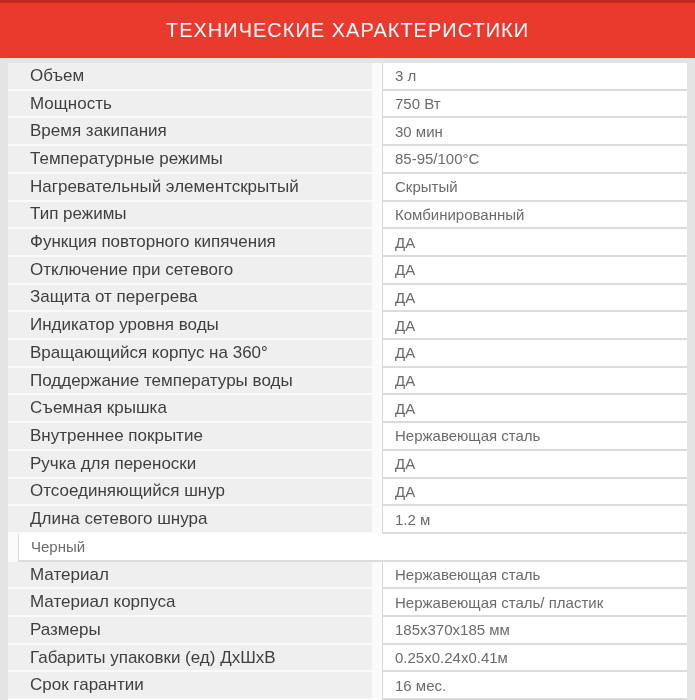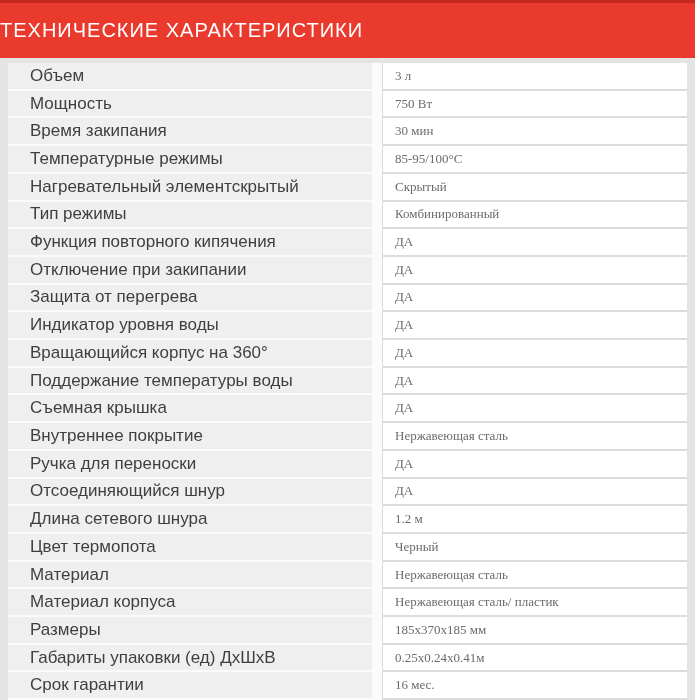--- a/index.html
+++ b/index.html
@@ -15,20 +15,21 @@
     background: var(--page-bg, #e4e4e4);
     overflow: hidden;
   }
   .header {
     box-sizing: border-box;
     height: 58px;
     background: var(--accent, #ea3a2e);
     border-top: 3px solid var(--accent-dark, #c4281e);
     display: flex;
     align-items: center;
+    justify-content: center;
   }
   .header h1 {
     margin: 0;
     color: #ffffff;
     font-size: 20px;
     font-weight: 400;
     letter-spacing: 1px;
     white-space: nowrap;
   }
   .table {
@@ -70,24 +71,23 @@
     align-items: center;
     padding-left: 12px;
     overflow: hidden;
   }
   .label-text {
     font-size: 17px;
     color: #3f3f3f;
     white-space: nowrap;
   }
   .value-text {
-    font-size: 13px;
+    font-size: 15px;
     color: #6b6b6b;
     white-space: nowrap;
-    font-family: Liberation Serif, serif;
   }
 </style>
 </head>
 <body>
 
 <div class="page">
   <header class="header">
     <h1>ТЕХНИЧЕСКИЕ ХАРАКТЕРИСТИКИ</h1>
   </header>
   <div class="table" id="spec-table">
@@ -157,21 +157,21 @@
       <span class="label-text">Функция повторного кипячения</span>
     </div>
     <div class="col-gap"></div>
     <div class="value-cell">
       <span class="value-text">ДА</span>
     </div>
   </div>
 
   <div class="row">
     <div class="label-cell">
-      <span class="label-text">Отключение при закипании</span>
+      <span class="label-text">Отключение при сетевого</span>
     </div>
     <div class="col-gap"></div>
     <div class="value-cell">
       <span class="value-text">ДА</span>
     </div>
   </div>
 
   <div class="row">
     <div class="label-cell">
       <span class="label-text">Защита от перегрева</span>
@@ -256,23 +256,20 @@
     <div class="label-cell">
       <span class="label-text">Длина сетевого шнура</span>
     </div>
     <div class="col-gap"></div>
     <div class="value-cell">
       <span class="value-text">1.2 м</span>
     </div>
   </div>
 
   <div class="row">
-    <div class="label-cell">
-      <span class="label-text">Цвет термопота</span>
-    </div>
     <div class="col-gap"></div>
     <div class="value-cell">
       <span class="value-text">Черный</span>
     </div>
   </div>
 
   <div class="row">
     <div class="label-cell">
       <span class="label-text">Материал</span>
     </div>

